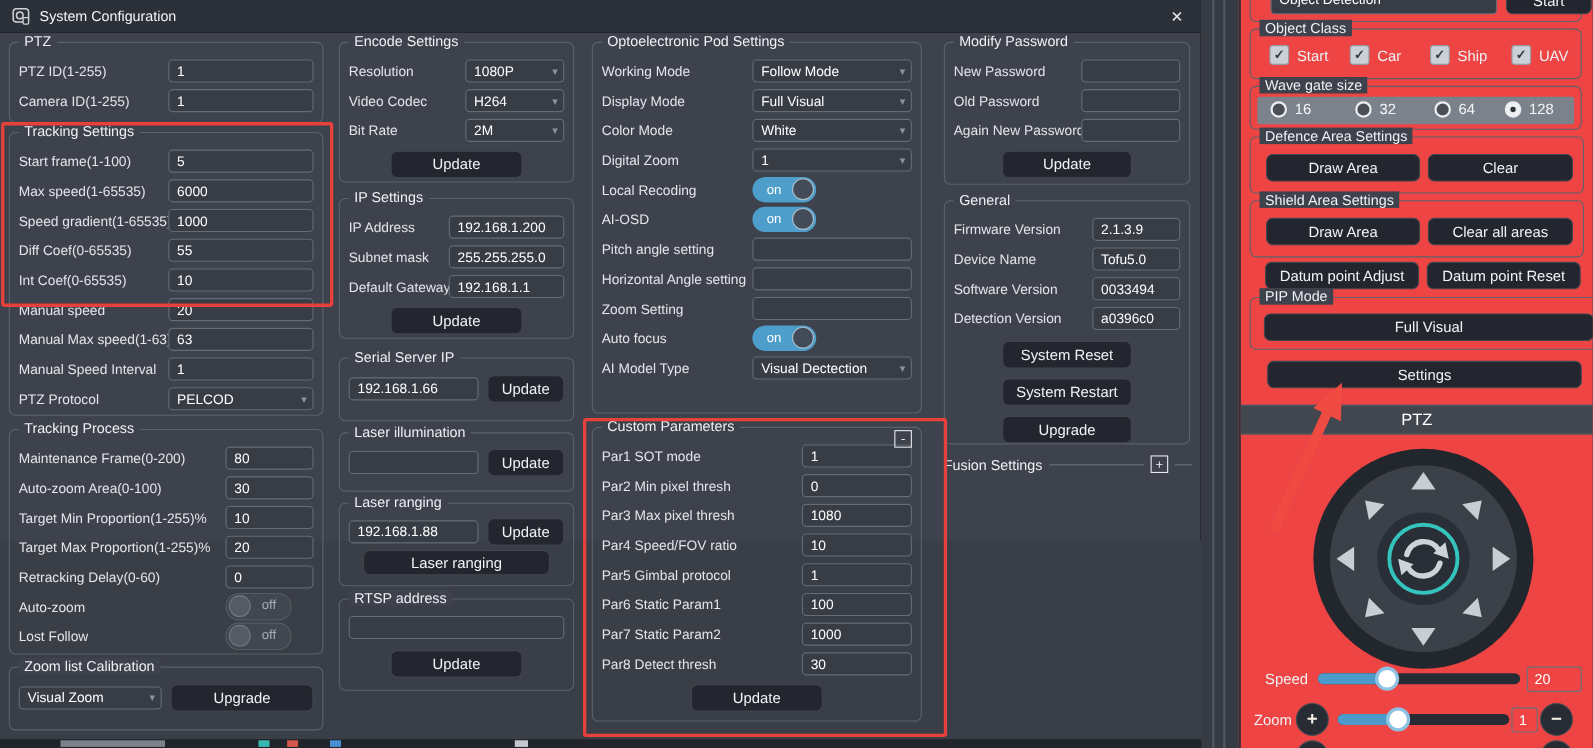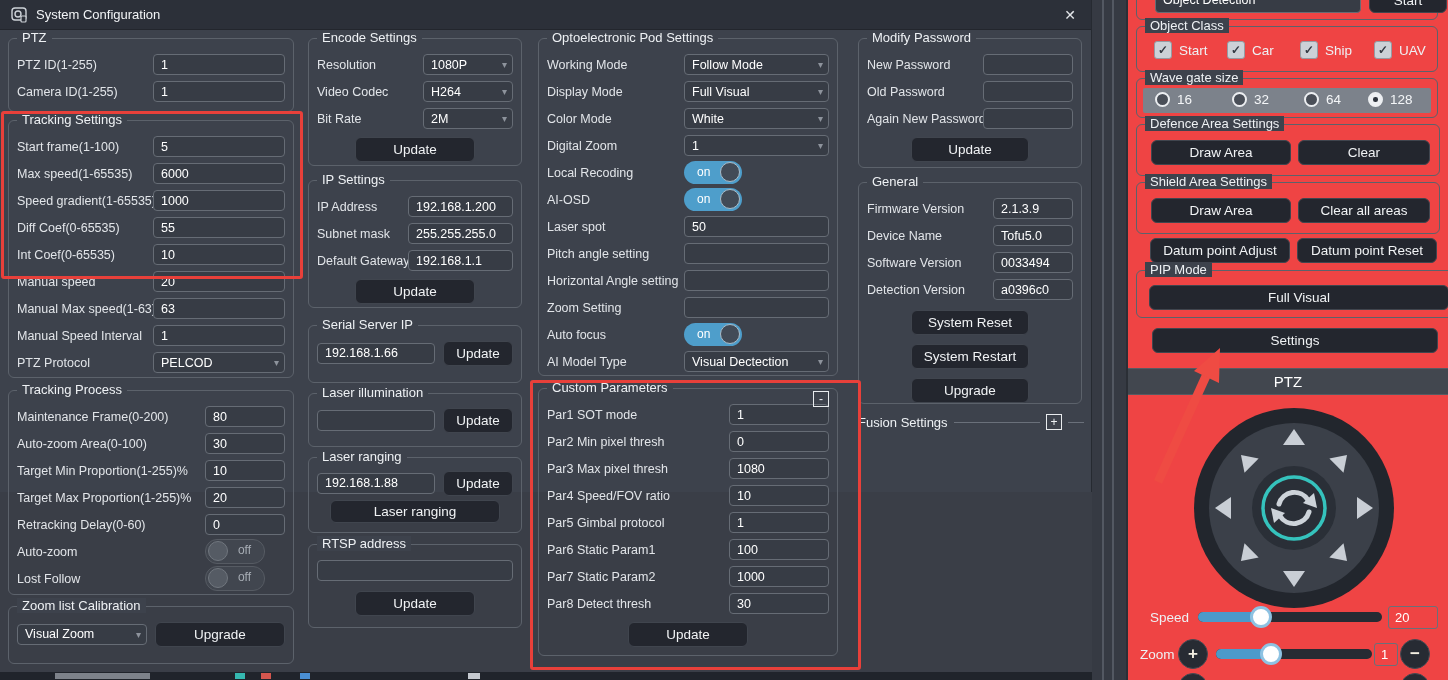--- a/index.html
+++ b/index.html
@@ -306,24 +306,20 @@
     <div class="row">
         <span class="lbl">AI-OSD</span>
       <span class="slot w145">
           <span class="tog on">
             <span class="togtxt">on</span>
             <span class="knob"></span>
           </span>
         </span>
       </div>
     <div class="row">
-        <span class="lbl">Laser spot</span>
-        <span class="inp w145">50</span>
-      </div>
-    <div class="row">
         <span class="lbl">Pitch angle setting</span>
         <span class="inp w145"></span>
       </div>
     <div class="row">
         <span class="lbl">Horizontal Angle setting</span>
         <span class="inp w145"></span>
       </div>
     <div class="row">
         <span class="lbl">Zoom Setting</span>
         <span class="inp w145"></span>

